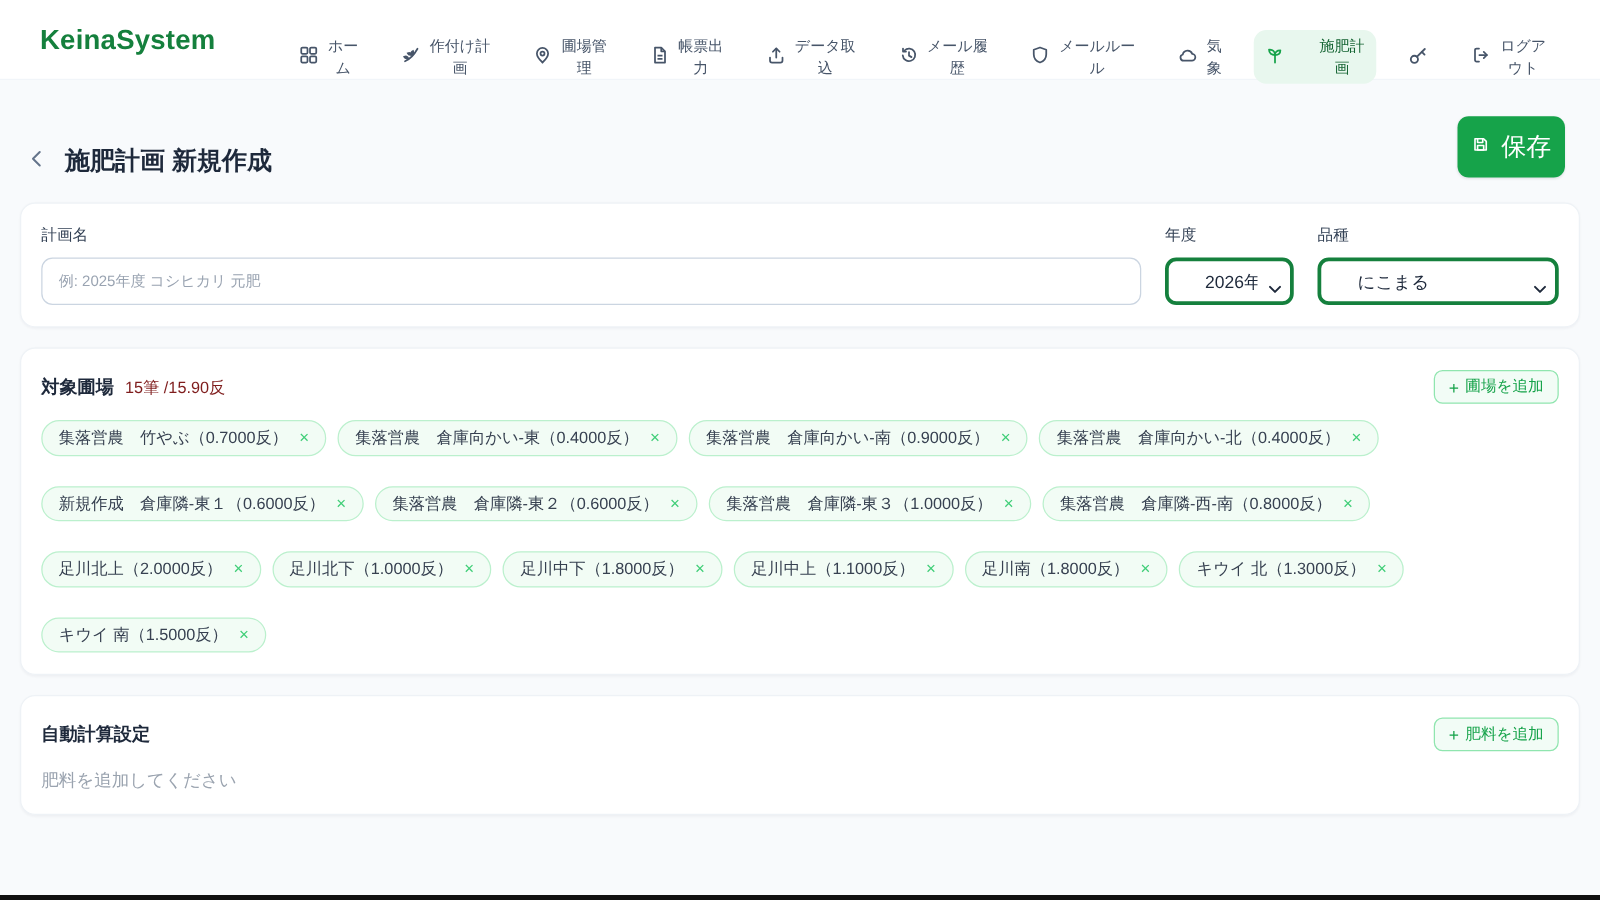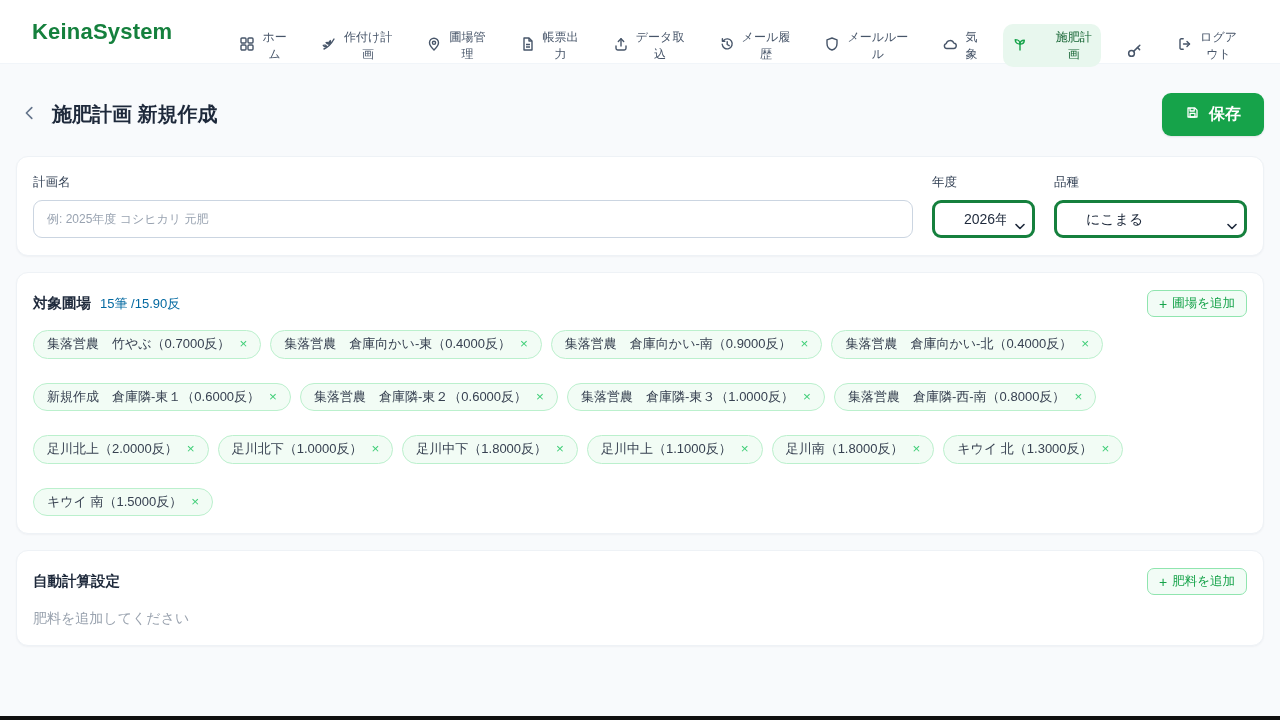--- a/index.html
+++ b/index.html
@@ -4,37 +4,37 @@
 <style>
   * { margin:0; padding:0; box-sizing:border-box; }
   html,body { width:1280px; height:720px; overflow:hidden; }
   body { font-family:"Liberation Sans","DejaVu Sans",sans-serif; background:#f8fafc; color:#1e293b; }
   .screen { position:relative; width:1280px; height:720px; background:#f8fafc; }
 
   
   .header { height:64px; background:#ffffff; border-bottom:1px solid #f1f5f9;
             display:flex; align-items:center; padding:0 34px 0 32px; }
   .logo { font-size:22px; font-weight:700; color:#15803d; letter-spacing:.2px; white-space:nowrap; }
-  .nav { flex:1; display:flex; align-items:flex-end; justify-content:space-between; margin-left:58px;margin-top:28px; }
+  .nav { flex:1; display:flex; align-items:center; justify-content:space-between; margin-left:58px;margin-top:28px; }
   .nav-item { display:flex; align-items:center; gap:7px; padding:5px 9px; border-radius:10px;
               color:#475569; font-size:12px; cursor:pointer; }
   .nav-item .nav-label { white-space:pre-line; text-align:center; line-height:1.35; }
   .nav-item .nav-label:empty { display:none; }
   .nav-item.active { background:#e8f7ee; color:#166534;gap:28px; }
   .nav-item svg { flex:0 0 auto; }
 
   
   .main { padding:0 16px; }
-  .title-row { display:flex; align-items:center; margin:29px 0 20px 0; }
+  .title-row { display:flex; align-items:flex-end; margin:29px 12px 20px 0; }
   .back-btn { width:28px; height:28px; border:none; background:transparent; cursor:pointer;
               display:flex; align-items:center; justify-content:center; }
   .page-title { font-size:20px; font-weight:700; color:#1e293b; margin-left:8px; }
   .save-btn { margin-left:auto; display:flex; align-items:center; gap:9px; background:#16a34a;
-              color:#fff; border:none; border-radius:9px; padding:11px 23px; font-size:16px;
-              font-weight:700; cursor:pointer; box-shadow:0 1px 2px rgba(16,24,40,.1); }
+              color:#fff; border:none; border-radius:9px; padding:11px 11px; font-size:20px;
+              font-weight:400; cursor:pointer; box-shadow:0 1px 2px rgba(16,24,40,.1); }
 
   .card { background:#fff; border:1px solid #eef2f6; border-radius:12px;
           box-shadow:0 1px 2px rgba(16,24,40,.04); padding:17px 16px; margin-bottom:16px; }
 
   
   .form-row { display:flex; gap:19px; }
   .field-plan { flex:1; }
   .field-year { width:103px; }
   .field-variety { width:193px; }
   .field-label { display:block; font-size:12.5px; font-weight:500; color:#334155; margin-bottom:9px; }
@@ -44,21 +44,21 @@
   .text-input::placeholder { color:#99a3b1; }
   .select-wrap { position:relative; }
   .select-wrap select { width:100%; height:38px; border:3px solid #15803d; border-radius:9px;
                 padding:0 26px 0 29px; font-size:14px; color:#1e293b; background:#fff;
                 appearance:none; -webkit-appearance:none; outline:none; font-family:inherit; cursor:pointer; }
   .select-caret { position:absolute; right:10px; top:16px; pointer-events:none; }
 
   
   .section-head { display:flex; align-items:center; }
   .section-title { font-size:14.5px; font-weight:700; color:#1e293b; }
-  .section-count { font-size:13px; color:#0369a1; margin-left:9px; }
+  .section-count { font-size:13px; color:#7f1d1d; margin-left:9px; }
   .add-btn { margin-left:auto; display:flex; align-items:center; gap:5px; background:#f2fcf6;
              border:1px solid #90e5af; color:#16a34a; font-size:12.5px; padding:4px 11px;
              border-radius:7px; cursor:pointer; font-family:inherit; }
   .add-btn .plus { font-size:14px; line-height:1; }
 
   .tags { display:flex; flex-wrap:wrap; gap:24px 9px; margin-top:13px; }
   .tag { display:inline-flex; align-items:center; gap:9px; background:#f2fcf5;
          border:1px solid #bbf0cd; border-radius:999px; padding:4px 13px 5px 13px;
          font-size:13px; color:#374151; line-height:1.35; }
   .tag-x { border:none; background:transparent; color:#3fce77; font-size:13.5px; line-height:1;

